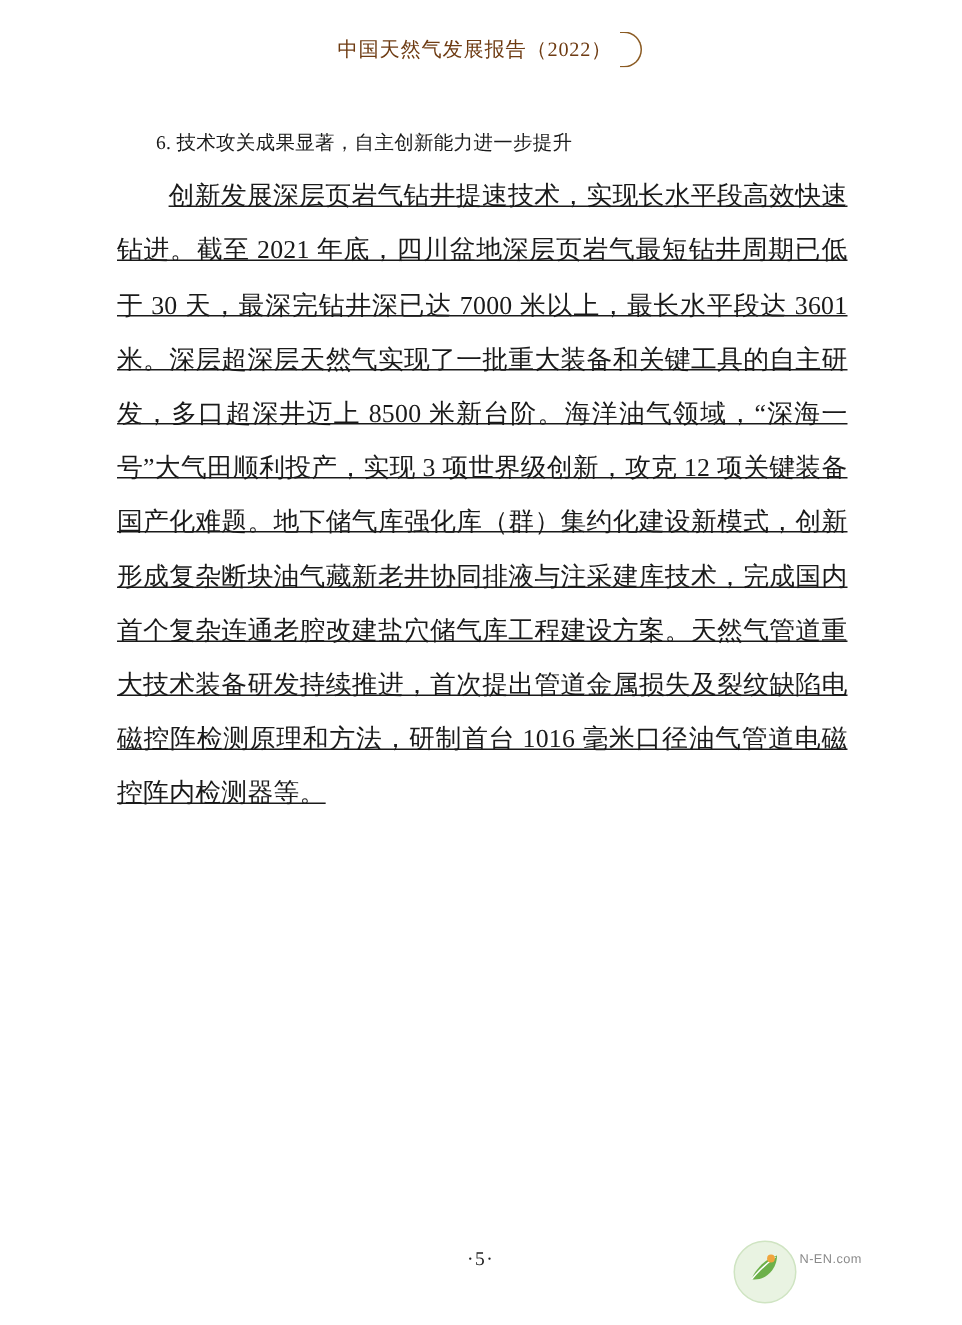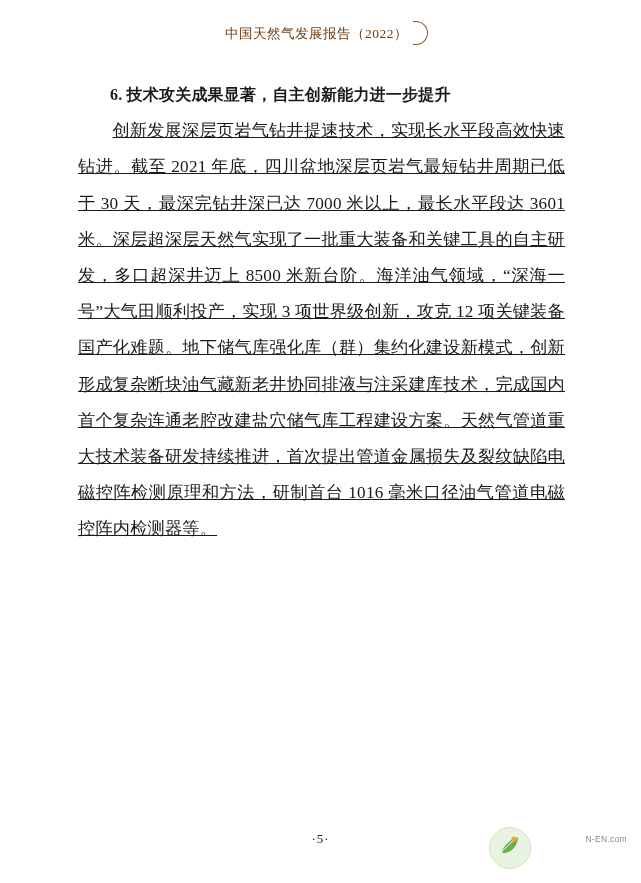--- a/index.html
+++ b/index.html
@@ -68,23 +68,23 @@
     text-justify: inter-ideograph;
     letter-spacing: 0.2px;
     text-indent: 0;
   }
   p.para.indent {
     text-indent: 2em;
     text-decoration: underline;
   }
   p.heading {
     margin: 0;
-    font-size: 16px;
+    font-size: 13px;
     line-height: 36.2px;
-    font-weight: bold;
+    font-weight: normal;
     text-indent: 2em;
     letter-spacing: 0.2px;
     font-family: "Liberation Serif", "DejaVu Serif", serif;
   }
   .gap-small { height: 7px; }
   
   .page-number {
     position: absolute;
     bottom: 36px;
     left: 0;
@@ -93,21 +93,20 @@
     font-size: 13px;
     color: #222;
     letter-spacing: 1px;
   }
   .watermark {
     position: absolute;
     right: 14px;
     bottom: 14px;
     width: 138px;
     height: 44px;
-    text-align: right;
   }
   .wm-circle {
     position: absolute;
     left: 0;
     top: 2px;
     width: 40px;
     height: 40px;
     border-radius: 50%;
     background: #e9f3e2;
     border: 1px solid #cfe4c2;

